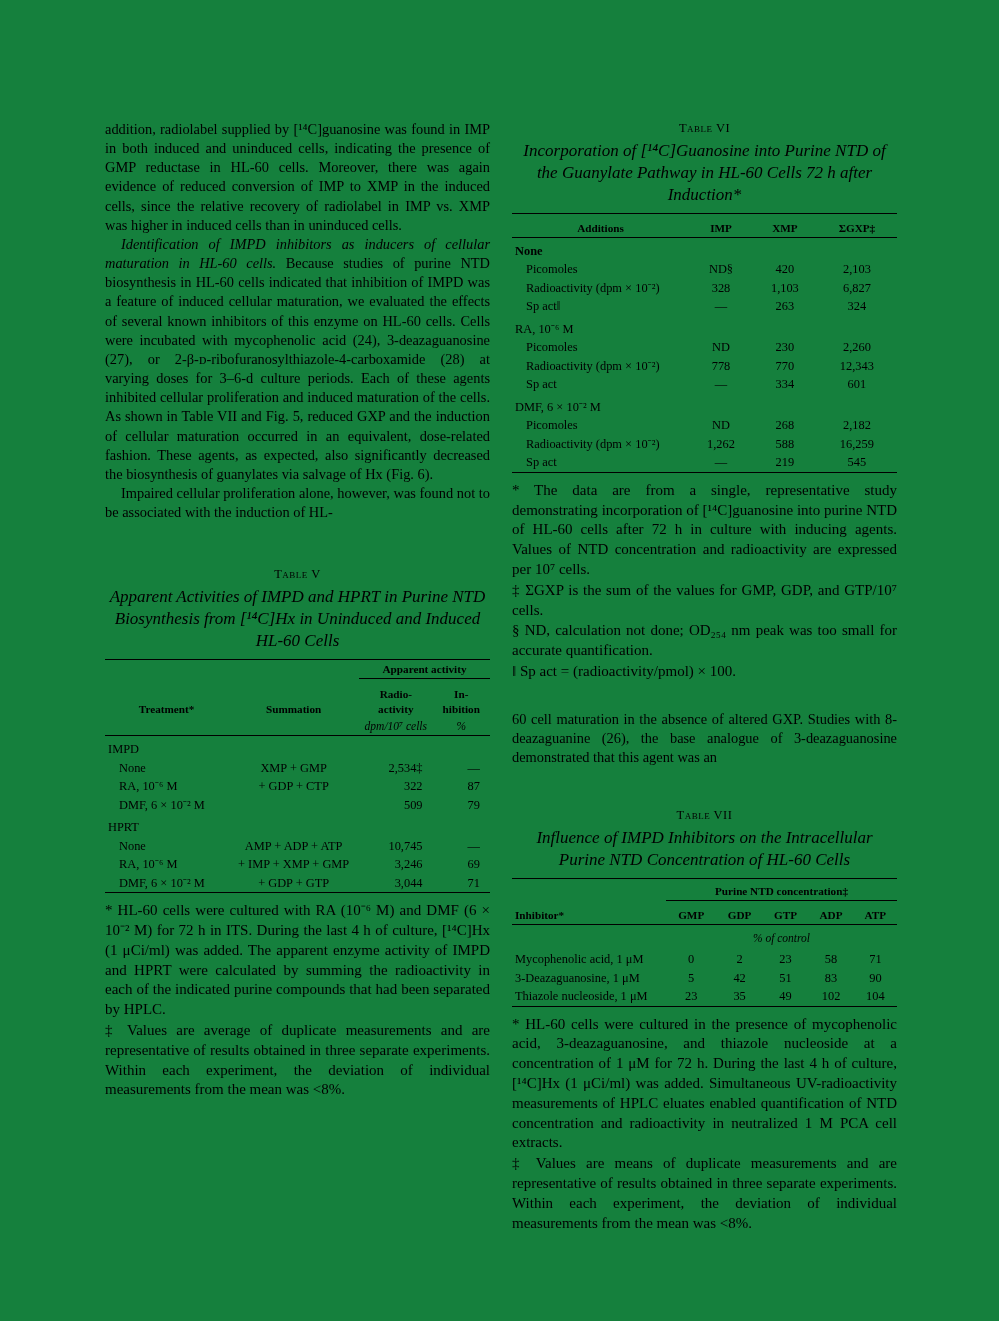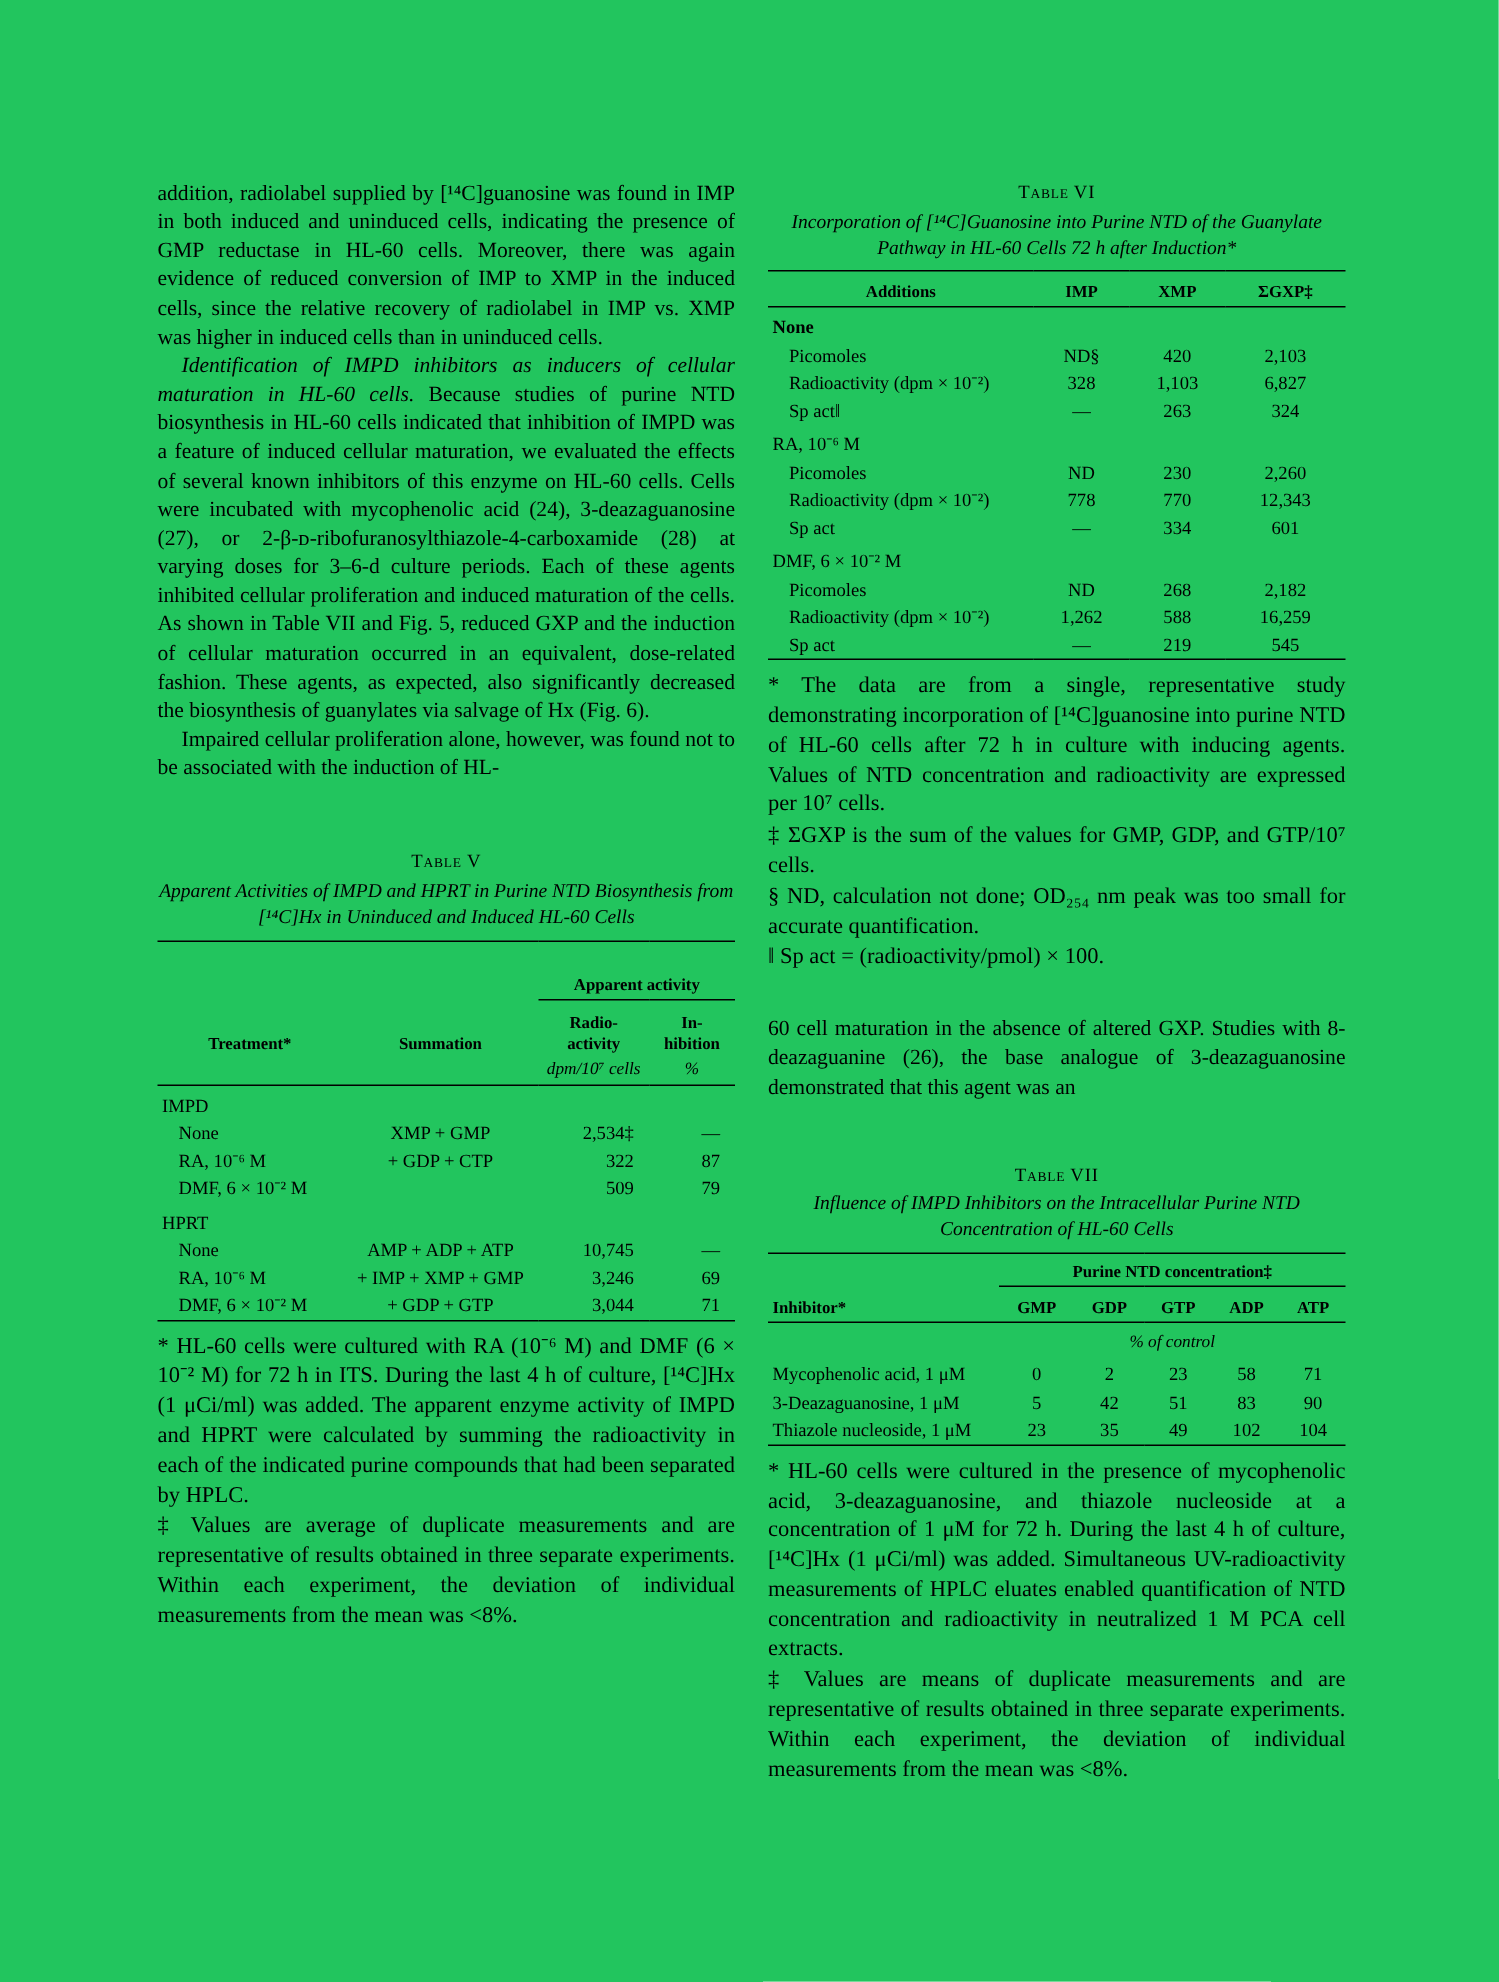--- a/index.html
+++ b/index.html
@@ -13,21 +13,21 @@
     position: relative;
     font-family: "Liberation Serif", serif;
     color: #000;
     overflow: hidden;
   }
   .page {
     position: absolute;
     left: 0; top: 0;
     width: 999px;
     height: 1321px;
-    background: #22c55e;
+    background: #15803d;
   }
   .col {
     position: absolute;
     width: 385px;
     font-size: 14.4px;
     line-height: 1.33;
     text-align: justify;
   }
   .col-left { left: 105px; top: 120px; }
   .col-right { left: 512px; top: 120px; }
@@ -44,21 +44,21 @@
   .tbl-num {
     text-align: center;
     font-size: 12.5px;
     letter-spacing: 0.5px;
     font-variant: small-caps;
     margin-bottom: 3px;
   }
   .tbl-title {
     text-align: center;
     font-style: italic;
-    font-size: 13px;
+    font-size: 17px;
     line-height: 1.3;
     margin-bottom: 7px;
   }
   table {
     border-collapse: collapse;
     width: 100%;
     font-size: 12.4px;
   }
   table td, table th {
     padding: 1px 3px;
@@ -106,21 +106,21 @@
     <p class="indent">Impaired cellular proliferation alone, however, was found not to be associated with the induction of HL-</p>
 
     <div class="table-block" style="margin-top:44px;">
       <div class="tbl-num">Table V</div>
       <div class="tbl-title">Apparent Activities of IMPD and HPRT in Purine NTD Biosynthesis from [¹⁴C]Hx in Uninduced and Induced HL-60 Cells</div>
       <table>
         <tbody>
             <tr class="rule-top">
           <td style="width:32%;"></td>
           <td style="width:34%;"></td>
-          <td colspan="2" class="spanhdr rule-thin-bot" style="padding-top:22px;">Apparent activity</td>
+          <td colspan="2" class="spanhdr rule-thin-bot" style="padding-top:2px;">Apparent activity</td>
         </tr>
         <tr>
           <td class="hdr" style="padding-top:8px;">Treatment*</td>
           <td class="hdr" style="padding-top:8px;">Summation</td>
           <td class="hdr" style="padding-top:8px;">Radio-activity</td>
           <td class="hdr" style="padding-top:8px;">In-hibition</td>
         </tr>
         <tr class="rule-bot">
           <td></td>
           <td></td>

